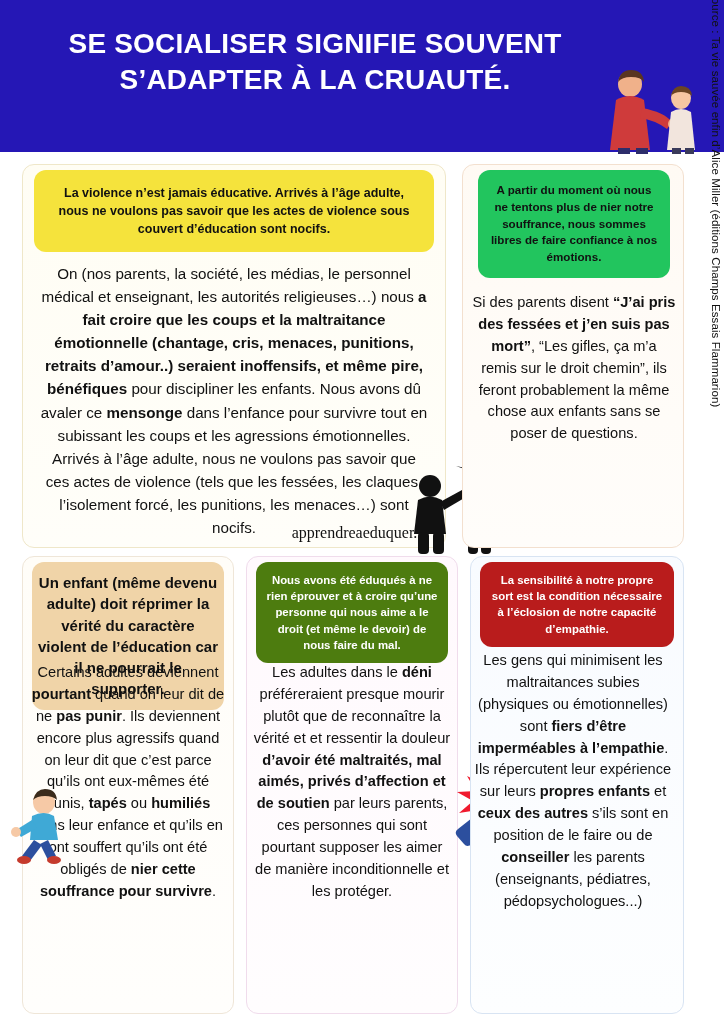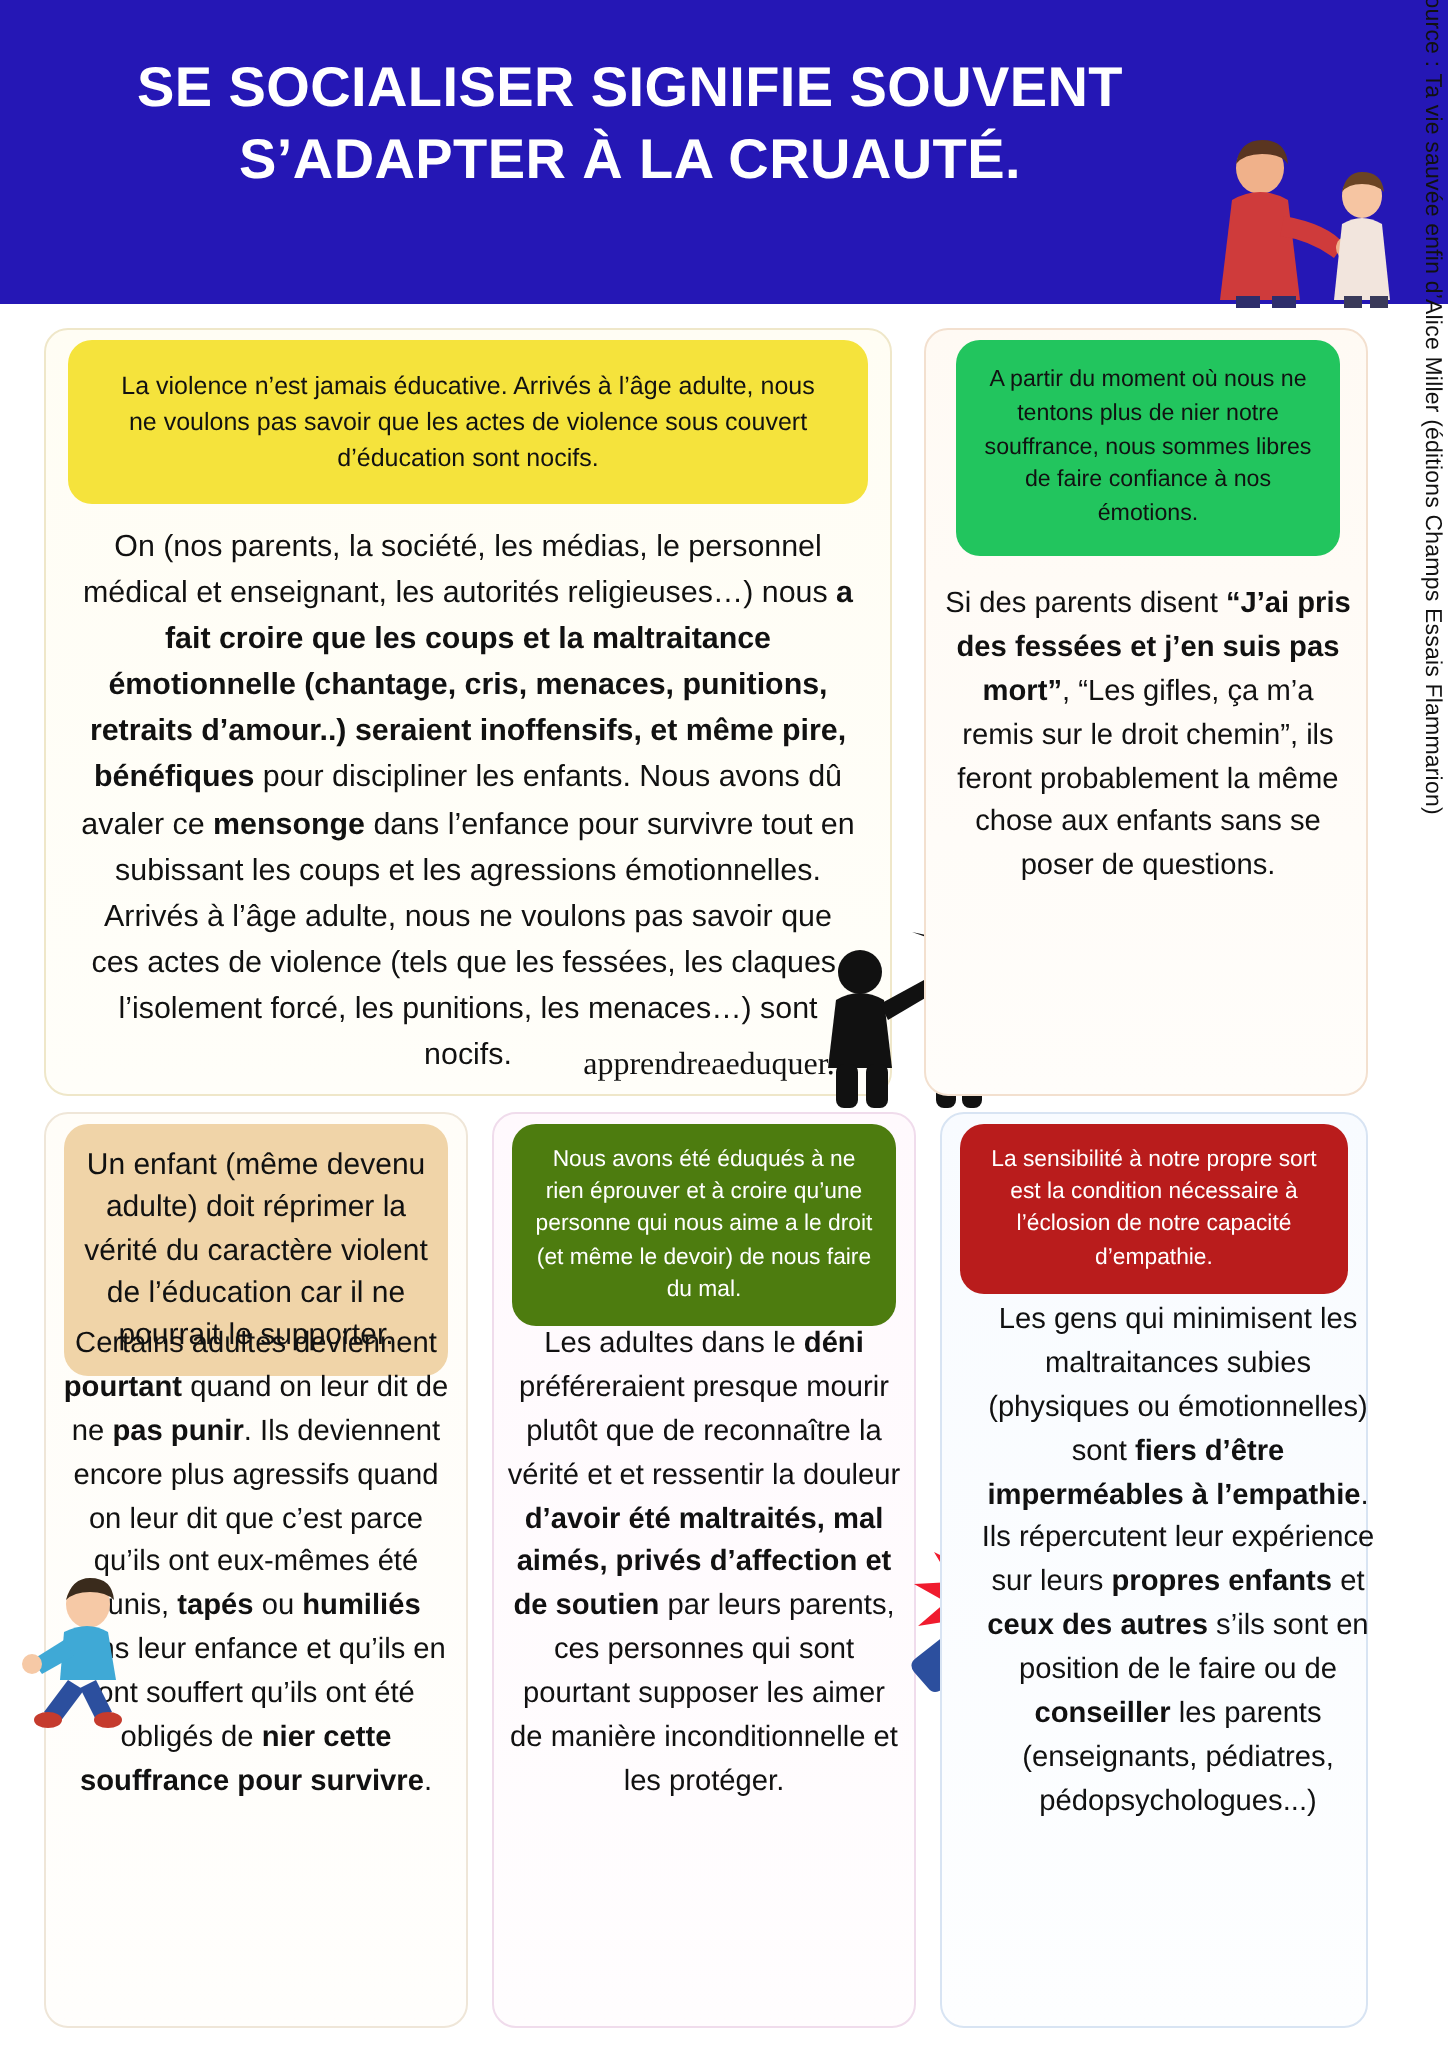--- a/index.html
+++ b/index.html
@@ -56,21 +56,21 @@
     transform: rotate(90deg);
     transform-origin: right top;
     white-space: nowrap;
     text-align: left;
     letter-spacing: 0.1px;
   }
   .callout {
     position: absolute;
     box-sizing: border-box;
     border-radius: 12px;
-    font-weight: normal;
+    font-weight: bold;
     color: #111;
   }
   .body-text {
     position: absolute;
     box-sizing: border-box;
     color: #111;
   }
   b { font-weight: bold; }
 
   
@@ -205,21 +205,21 @@
     left: 480px; top: 562px;
     width: 194px;
     padding: 10px 10px;
     background: #b91c1c;
     color: #ffffff;
     font-size: 11.4px;
     line-height: 1.42;
     text-align: center;
   }
   .br-body {
-    left: 488px; top: 650px;
+    left: 472px; top: 650px;
     width: 202px;
     font-size: 14.6px;
     line-height: 1.5;
     text-align: center;
   }
 
   
   .fig-hit {
     position: absolute;
     left: 404px; top: 452px;

